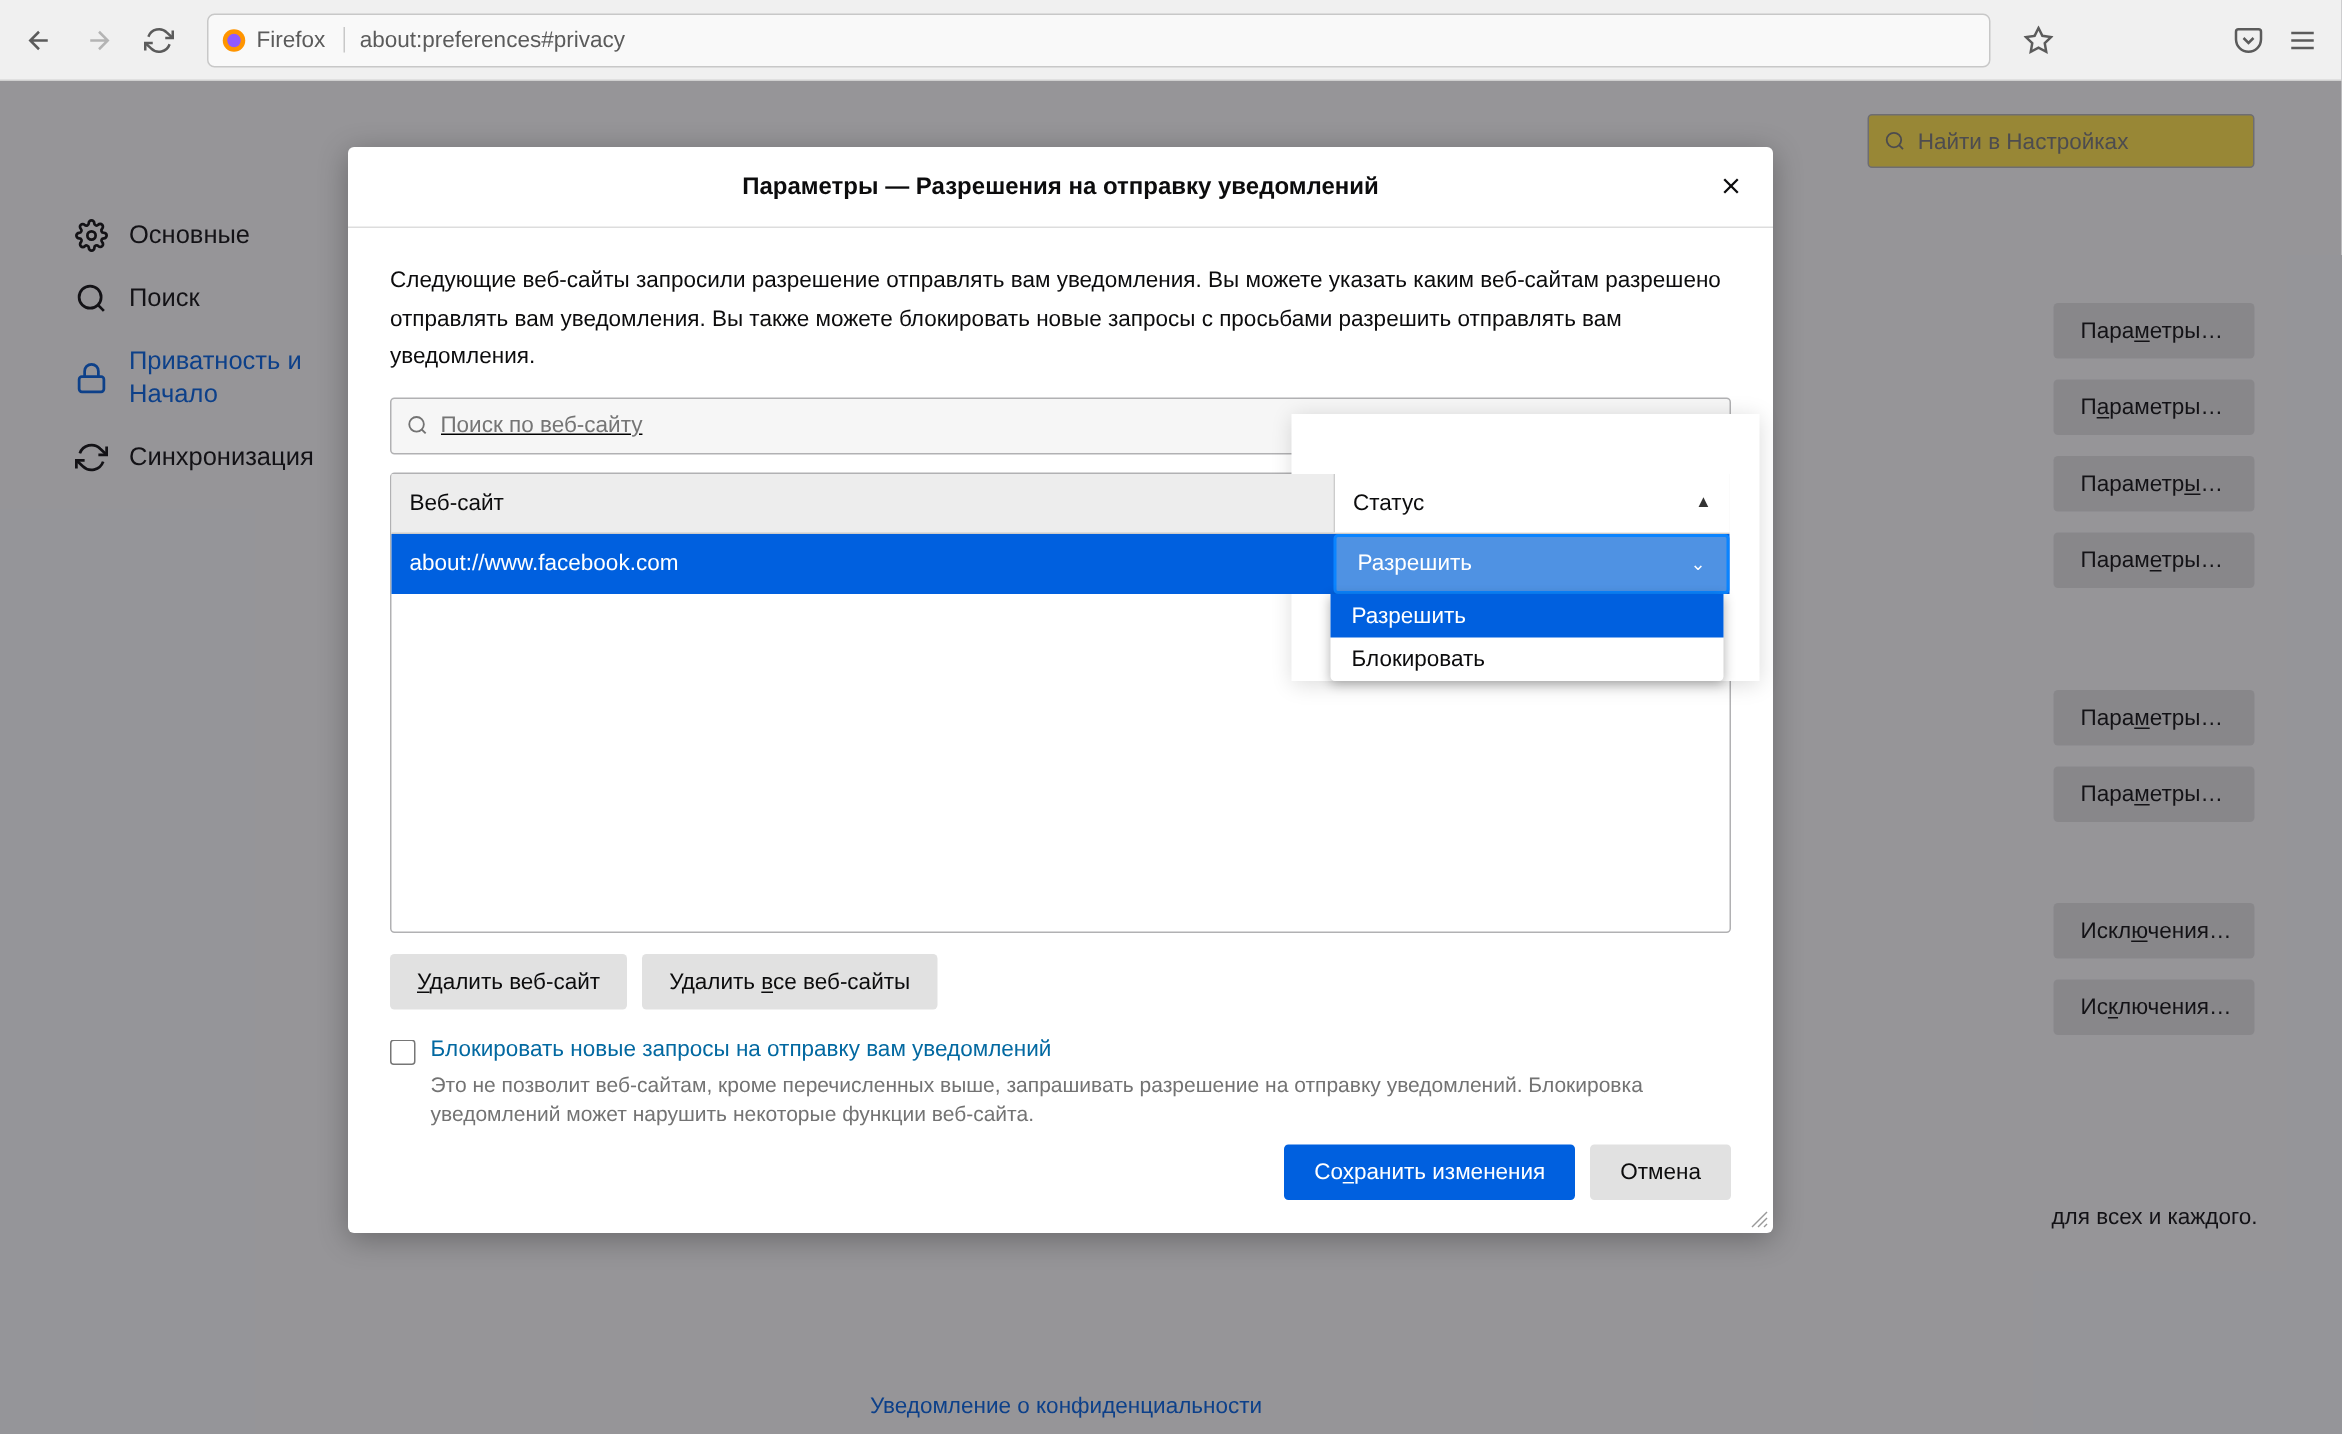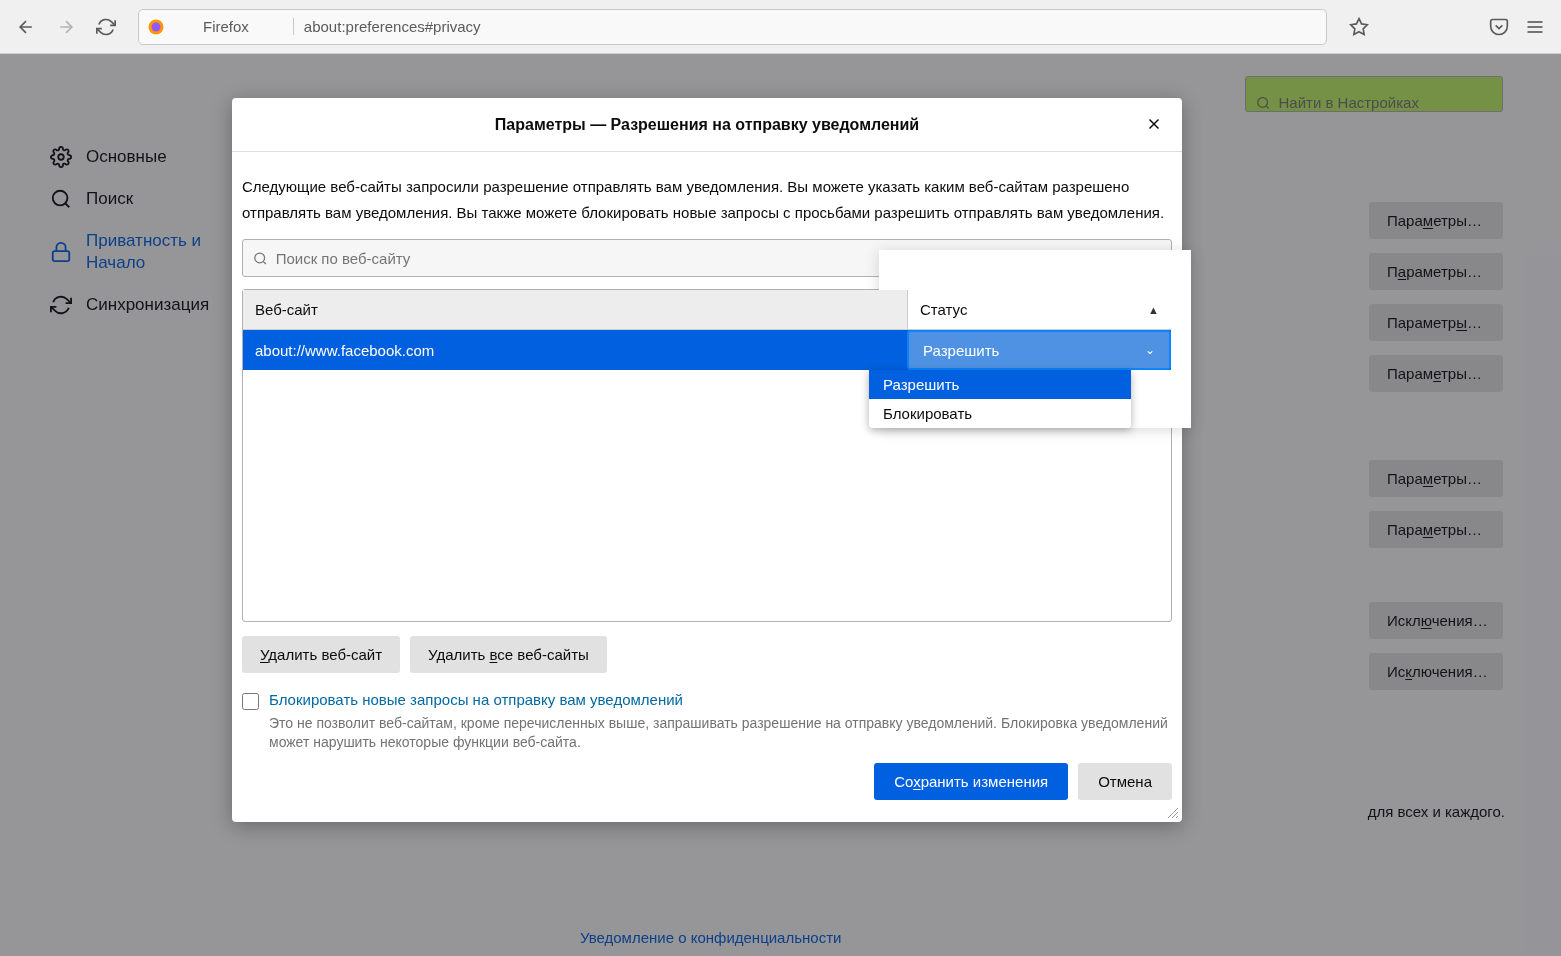--- a/index.html
+++ b/index.html
@@ -2,62 +2,62 @@
 <html><head>
   <meta charset="utf-8">
   <style>
     * { box-sizing: border-box; margin: 0; padding: 0; }
     body { font-family: -apple-system, BlinkMacSystemFont, "Segoe UI", sans-serif; background: #f0f0f0; width: 1561px; height: 956px; overflow: hidden; position: relative; }
     
     
     .browser-chrome { height: 54px; background: #f0f0f0; border-bottom: 1px solid #d0d0d0; display: flex; align-items: center; padding: 0 10px; gap: 8px; }
     .nav-btn { width: 32px; height: 32px; display: flex; align-items: center; justify-content: center; border-radius: 4px; color: #5b5b5b; }
     .nav-btn svg { width: 20px; height: 20px; }
-    .address-bar { flex: 1; display: flex; align-items: center; background: #f9f9f9; border: 1px solid #c8c8c8; border-radius: 5px; height: 36px; margin: 0 8px; padding: 0 8px; gap: 32px; }
+    .address-bar { flex: 1; display: flex; align-items: center; background: #f9f9f9; border: 1px solid #c8c8c8; border-radius: 5px; height: 36px; margin: 0 8px; padding: 0 8px; }
     .ff-logo { width: 18px; height: 18px; margin-right: 6px; }
     .ff-label { color: #5b5b5b; font-size: 15px; margin-right: 12px; }
     .url-text { color: #5b5b5b; font-size: 15px; border-left: 1px solid #c8c8c8; padding-left: 10px; }
     .chrome-right { display: flex; align-items: center; gap: 4px; margin-left: auto; }
     .star-icon, .pocket-icon, .menu-icon { color: #5b5b5b; }
     
     
     .content-wrapper { display: flex; height: calc(100% - 54px); background: #f9f9fa; position: relative; }
     
     
     .sidebar { width: 280px; padding-top: 82px; flex-shrink: 0; }
     .sidebar-item { display: flex; align-items: center; padding: 10px 20px 10px 50px; gap: 14px; color: #0c0c0d; font-size: 17px; cursor: pointer; }
     .sidebar-item.active { color: #0060df; }
     .sidebar-item .icon { width: 22px; height: 22px; display: flex; align-items: center; justify-content: center; flex-shrink: 0; }
     .sidebar-item span.label { line-height: 1.3; }
     .sidebar-bottom { position: absolute; bottom: 15px; left: 0; width: 280px; }
     
     
     .right-content { flex: 1; position: relative; }
-    .search-box { position: absolute; top: 22px; right: 58px; width: 258px; height: 36px; border: 1px solid #b1b1b3; border-radius: 3px; display: flex; align-items: flex-end; padding: 0 10px; background: #bef264; }
+    .search-box { position: absolute; top: 22px; right: 58px; width: 258px; height: 36px; border: 1px solid #b1b1b3; border-radius: 3px; display: flex; align-items: center; padding: 0 10px; background: #fde047; }
     .search-box .magnifier { color: #737373; margin-right: 8px; }
     .search-box input { border: none; outline: none; font-size: 15px; color: #737373; width: 100%; background: transparent; }
     .bg-buttons { position: absolute; right: 58px; top: 148px; display: flex; flex-direction: column; gap: 14px; }
     .bg-btn { background: #e1e1e1; border: none; border-radius: 3px; padding: 10px 18px; font-size: 15px; text-align: left; width: 134px; color: #0c0c0d; }
     .bg-btn2 { width: 134px; }
     .bg-text { position: absolute; right: 56px; bottom: 136px; color: #0c0c0d; font-size: 15px; }
     .privacy-link { position: absolute; left: 300px; bottom: 10px; color: #0060df; font-size: 15px; }
     
     
     .overlay { position: absolute; left: 0; top: 54px; right: 0; bottom: 0; background: rgba(28,27,34,0.45); }
     
     
     .dialog { position: absolute; left: 232px; top: 98px; width: 950px; height: 724px; background: #fff; border-radius: 4px; box-shadow: 0 4px 20px rgba(0,0,0,0.3); display: flex; flex-direction: column; }
     .dialog-header { display: flex; align-items: center; justify-content: center; height: 54px; border-bottom: 1px solid #ddd; position: relative; }
     .dialog-title { font-size: 16px; font-weight: 600; color: #0c0c0d; }
     .dialog-close { position: absolute; right: 16px; top: 14px; width: 24px; height: 24px; display: flex; align-items: center; justify-content: center; color: #0c0c0d; cursor: pointer; }
-    .dialog-body { padding: 22px 10px; flex: 1; display: flex; flex-direction: column; }
+    .dialog-body { padding: 22px 28px; flex: 1; display: flex; flex-direction: column; }
     .dialog-desc { color: #0c0c0d; font-size: 15px; line-height: 1.7; margin-bottom: 14px; }
     .dialog-search { border: 1px solid #b1b1b3; border-radius: 3px; height: 38px; display: flex; align-items: center; padding: 0 10px; margin-bottom: 12px; background: #f6f6f6; }
     .dialog-search .magnifier { color: #737373; margin-right: 8px; }
-    .dialog-search input { border: none; outline: none; font-size: 15px; color: #000000; width: 100%; background: transparent; }
+    .dialog-search input { border: none; outline: none; font-size: 15px; color: #000000; width: 100%; background: transparent; text-decoration: underline; }
     
     .sites-table { border: 1px solid #b1b1b3; border-radius: 3px; flex: 1; display: flex; flex-direction: column; overflow: visible; position: relative; }
     .table-header { display: flex; background: #ededed; border-bottom: 1px solid #ccc; height: 40px; align-items: center; }
     .th-site { flex: 1; padding: 0 12px; font-size: 15px; color: #0c0c0d; }
     .th-status { width: 264px; padding: 0 12px; font-size: 15px; color: #0c0c0d; display: flex; align-items: center; justify-content: space-between; background: #fff; border-left: 1px solid #ccc; height: 100%; }
     .sort-arrow { font-size: 11px; color: #333; }
     .table-row { display: flex; height: 40px; align-items: center; background: #0060df; color: #fff; }
     .td-site { flex: 1; padding: 0 12px; font-size: 15px; }
     .td-status { width: 264px; padding: 0; height: 100%; position: relative; }
     .status-select { background: #4f92e3; height: 100%; display: flex; align-items: center; justify-content: space-between; padding: 0 14px; color: #fff; font-size: 15px; border: 2px solid #0a84ff; border-radius: 3px; cursor: pointer; }

